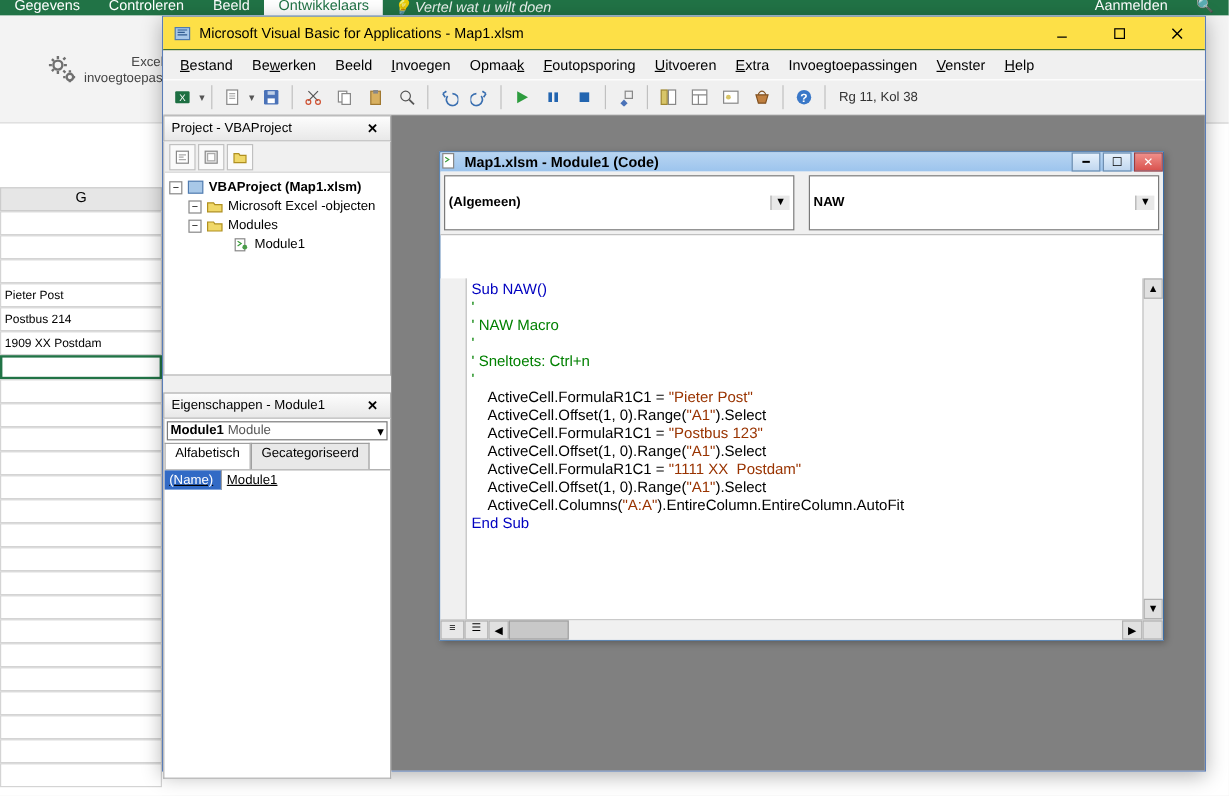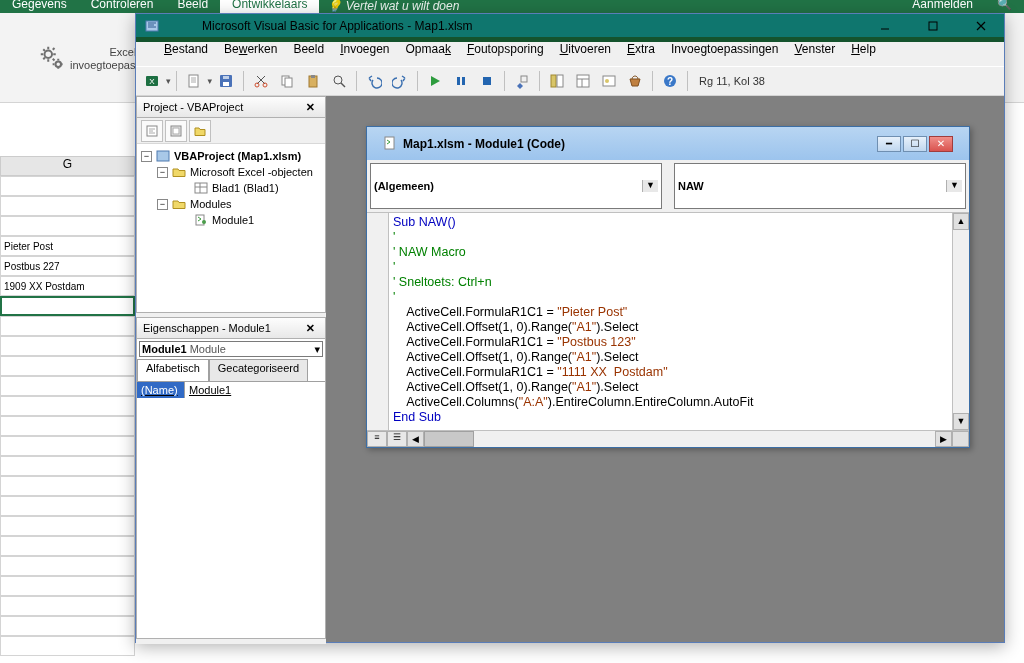--- a/index.html
+++ b/index.html
@@ -21,26 +21,26 @@
 .excel-sheet { position: absolute; left: 0; top: 103px; width: 135px; height: 560px; background: #fff; }
 .excel-colhead { height: 20px; background: #e6e6e6; border: 1px solid #ccc; text-align: center; font-size: 12px; position: relative; }
 .excel-cell { height: 20px; border: 1px solid #d4d4d4; font-size: 10px; padding: 0 3px; line-height: 20px; white-space: nowrap; overflow: hidden; }
 .excel-cell.selected { border: 2px solid #217346; }
 
 
 .vba-window {
   position: absolute; left: 135px; top: 13px; width: 870px; height: 630px;
   background: #f0f0f0; border: 1px solid #5a7db8; box-shadow: 0 4px 16px rgba(0,0,0,0.3);
 }
-.vba-titlebar { height: 28px; background: #0f766e; display: flex; align-items: center; padding: 0 8px; font-size: 12px; border-bottom: 5px solid #14532d; gap: 36px; }
+.vba-titlebar { height: 28px; background: #fde047; display: flex; align-items: center; padding: 0 8px; font-size: 12px; border-bottom: 1px solid #14532d; }
 .vba-title-icon { width: 16px; height: 16px; margin-right: 6px; color: #6d99d0; }
 .vba-title-btns { margin-left: auto; display: flex; gap: 18px; color: #333; }
 .vba-title-btn { width: 30px; height: 20px; display: flex; align-items: center; justify-content: center; cursor: pointer; }
 
-.vba-menubar { height: 24px; background: #f0f0f0; display: flex; align-items: flex-start; padding: 0 20px; font-size: 12px; }
+.vba-menubar { height: 24px; background: #f0f0f0; display: flex; align-items: center; padding: 0 6px; font-size: 12px; }
 .vba-menu { padding: 3px 8px; cursor: pointer; }
 .vba-menu u { text-decoration: underline; }
 
 .vba-toolbar { height: 30px; background: #f0f0f0; border-top: 1px solid #fff; border-bottom: 1px solid #d4d4d4; display: flex; align-items: center; padding: 0 4px; gap: 2px; font-size: 11px; }
 .vba-tbtn { width: 24px; height: 24px; display: flex; align-items: center; justify-content: center; cursor: pointer; border: 1px solid transparent; }
 .vba-tsep { width: 1px; height: 20px; background: #c0c0c0; margin: 0 3px; }
 .vba-location { padding: 0 6px; color: #333; }
 
 
 .vba-left { position: absolute; left: 0; top: 82px; width: 190px; height: 548px; background: #f0f0f0; }
@@ -64,31 +64,31 @@
 .prop-tab { border: 1px solid #a0a0a0; padding: 2px 8px; background: #fff; border-bottom: none; cursor: pointer; }
 .prop-tab.inactive { background: #e8e8e8; }
 .prop-grid { border-top: 1px solid #a0a0a0; text-decoration: underline; }
 .prop-row { display: flex; font-size: 11px; }
 .prop-key { width: 48px; padding: 2px 4px; background: #316ac5; color: #fff; border-right: 1px solid #a0a0a0; }
 .prop-val { flex: 1; padding: 2px 4px; }
 
 
 .vba-main { position: absolute; left: 190px; top: 82px; right: 0; bottom: 0; background: #808080; padding: 30px 40px; }
 .code-window { width: 604px; background: #fff; border: 1px solid #3c6ea5; box-shadow: 2px 2px 6px rgba(0,0,0,0.3); }
-.code-titlebar { height: 33px; background: linear-gradient(#b8d5f2, #9cc4ed); display: flex; align-items: center; padding: 0 16px; font-size: 12px; color: #000; }
+.code-titlebar { height: 16px; background: linear-gradient(#b8d5f2, #9cc4ed); display: flex; align-items: center; padding: 0 0; font-size: 12px; color: #000; }
 .code-title-icon { width: 16px; height: 16px; margin-right: 4px; }
 .code-title-btns { margin-left: auto; display: flex; gap: 2px; }
 .code-win-btn { width: 24px; height: 16px; border: 1px solid #6f8fb1; background: linear-gradient(#e7f1fb,#c0d7ef); font-size: 10px; display: flex; align-items: center; justify-content: center; cursor: pointer; }
 .code-win-btn.close { background: linear-gradient(#f08f8a,#d9534f); color: #fff; border-color: #a03c3c; }
 
 .code-dropdowns { display: flex; padding: 3px; gap: 12px; background: #f0f0f0; border-bottom: 1px solid #c0c0c0; }
 .code-dd { flex: 1; font-size: 11px; border: 1px solid #7a7a7a; padding: 16px 3px; background: #fff; cursor: pointer; display: flex; }
 .code-dd-arrow { margin-left: auto; background: #e8e8e8; border-left: 1px solid #b0b0b0; padding: 0 3px; font-size: 9px; }
 
-.code-body { display: flex; height: 217px; position: relative; }
+.code-body { display: flex; height: 284px; position: relative; margin-top: 36px; }
 .code-margin { width: 22px; background: #f0f0f0; border-right: 1px solid #c0c0c0; }
 .code-text { flex: 1; font-family: Consolas, 'Courier New', monospace; font-size: 12.5px; padding: 2px 4px; white-space: pre; line-height: 15px; overflow: hidden; }
 .code-vscroll { width: 17px; background: #f0f0f0; border-left: 1px solid #c0c0c0; position: relative; }
 .code-varrow { height: 17px; background: #e0e0e0; border: 1px solid #b0b0b0; text-align: center; font-size: 9px; line-height: 15px; }
 .code-bottom { display: flex; height: 17px; background: #f0f0f0; border-top: 1px solid #c0c0c0; }
 .code-view-btn { width: 20px; border: 1px solid #b0b0b0; background: #e8e8e8; font-size: 9px; text-align: center; }
 .code-hscroll { flex: 1; position: relative; background: #f0f0f0; display: flex; }
 .code-harrow { width: 17px; background: #e0e0e0; border: 1px solid #b0b0b0; text-align: center; font-size: 9px; line-height: 15px; }
 .code-hthumb { width: 50px; background: #c8c8c8; border: 1px solid #a0a0a0; }
 
@@ -134,21 +134,21 @@
   </div>
 </div>
 
 <div class="excel-sheet">
   <div style="height:53px"></div>
   <div class="excel-colhead">G</div>
   <div class="excel-cell"></div>
   <div class="excel-cell"></div>
   <div class="excel-cell"></div>
   <div class="excel-cell">Pieter Post</div>
-  <div class="excel-cell">Postbus 227</div>
+  <div class="excel-cell">Postbus 214</div>
   <div class="excel-cell">1909 XX  Postdam</div>
   <div class="excel-cell selected"></div>
   <div class="excel-cell"></div>
   <div class="excel-cell"></div>
   <div class="excel-cell"></div>
   <div class="excel-cell"></div>
   <div class="excel-cell"></div>
   <div class="excel-cell"></div>
   <div class="excel-cell"></div>
   <div class="excel-cell"></div>
@@ -355,30 +355,20 @@
         </div>
         <div class="tree-row tree-indent1">
           <span class="tree-toggle">−</span>
           <span class="tree-icon">
               <svg width="14" height="12">
                 <path d="M1 3h5l1 1.5h6v6H1z" fill="#f0d868" stroke="#b09020"></path>
               </svg>
             </span>
           <span class="tree-label">Microsoft Excel -objecten</span>
         </div>
-        <div class="tree-row tree-indent3">
-          <span class="tree-icon">
-              <svg width="14" height="12">
-                <rect x="1" y="1" width="12" height="10" fill="#fff" stroke="#888"></rect>
-                <line x1="1" y1="5" x2="13" y2="5" stroke="#888"></line>
-                <line x1="6" y1="1" x2="6" y2="11" stroke="#888"></line>
-              </svg>
-            </span>
-          <span class="tree-label">Blad1 (Blad1)</span>
-        </div>
         <div class="tree-row tree-indent1">
           <span class="tree-toggle">−</span>
           <span class="tree-icon">
               <svg width="14" height="12">
                 <path d="M1 3h5l1 1.5h6v6H1z" fill="#f0d868" stroke="#b09020"></path>
               </svg>
             </span>
           <span class="tree-label">Modules</span>
         </div>
         <div class="tree-row tree-indent3">
@@ -387,21 +377,21 @@
                 <rect x="2" y="1" width="8" height="10" fill="#fff" stroke="#888"></rect>
                 <path d="M4 3l3 2-3 2" fill="none" stroke="#3a9c3a"></path>
                 <circle cx="10" cy="8" r="2" fill="#4a9c4a"></circle>
               </svg>
             </span>
           <span class="tree-label">Module1</span>
         </div>
       </div>
     </div>
 
-    <div class="vba-pane-header" style="margin-top:4px">
+    <div class="vba-pane-header" style="margin-top:14px">
       <span>Eigenschappen - Module1</span>
       <span class="vba-pane-close">✕</span>
     </div>
     <div class="vba-pane-body" style="height:300px">
       <div style="padding:2px">
         <div class="prop-dropdown">
           <b>Module1</b> <span style="color:#555">Module</span>
           <span style="float:right">▾</span>
         </div>
       </div>

